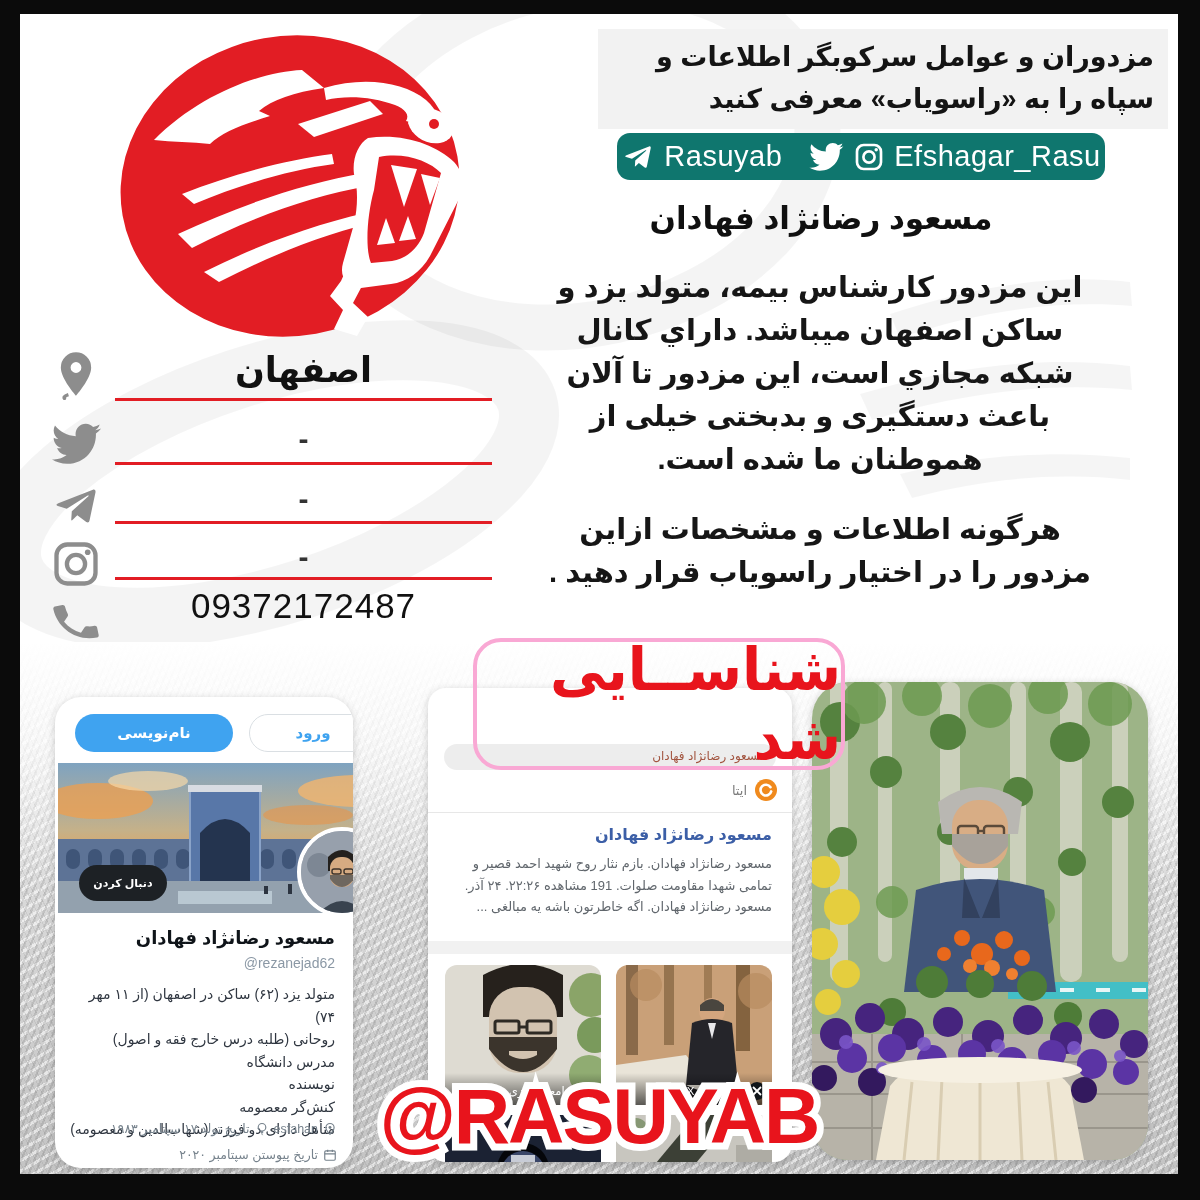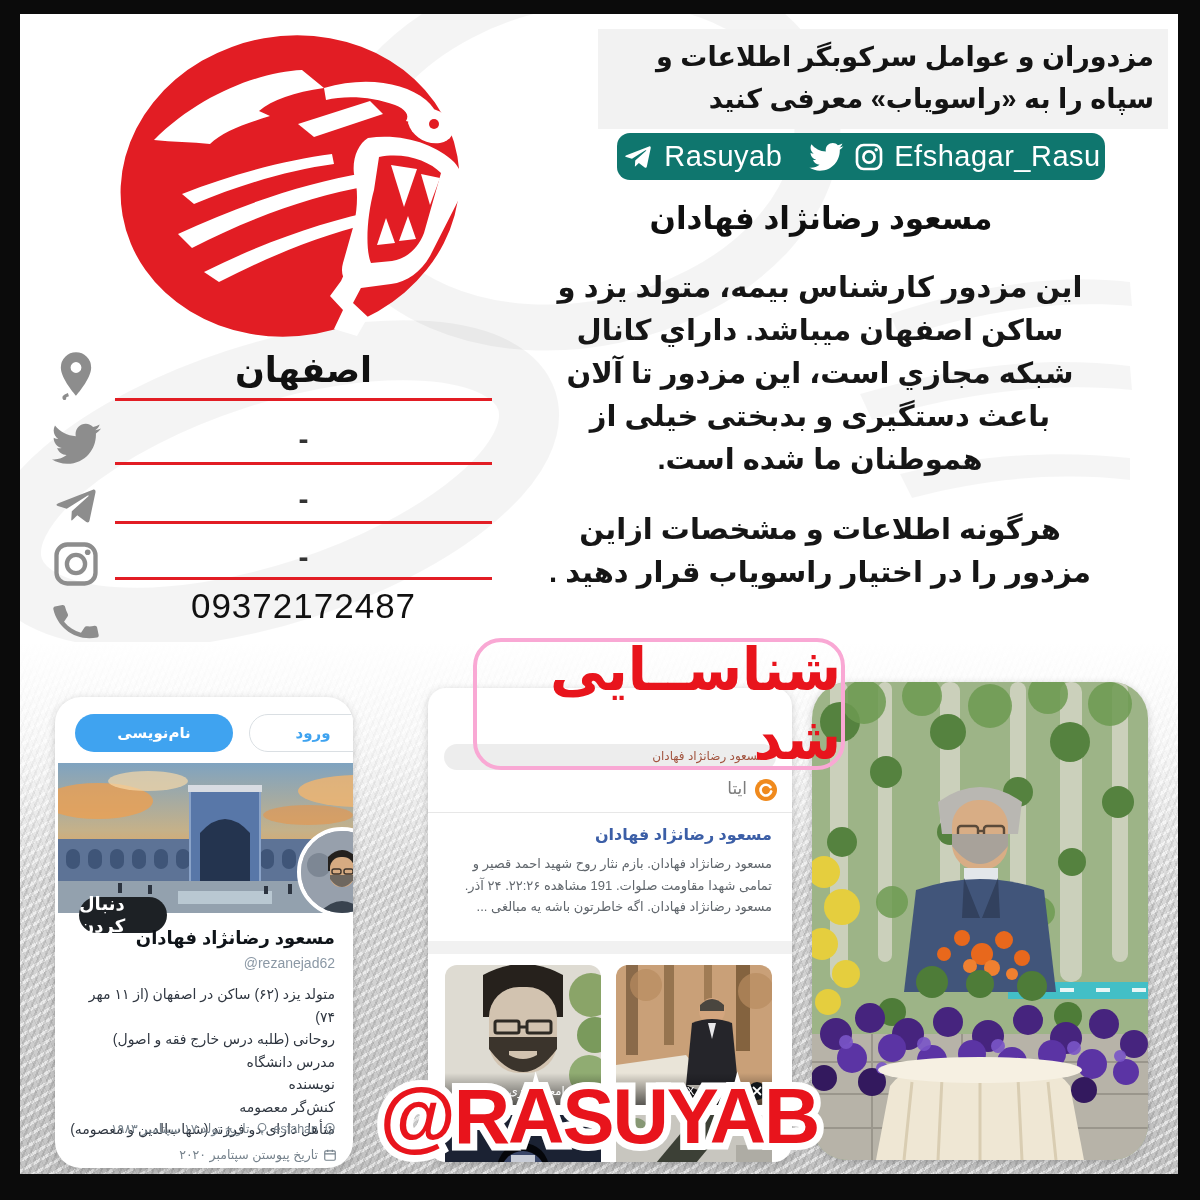--- a/index.html
+++ b/index.html
@@ -53,39 +53,39 @@
     overflow:hidden; z-index:3;}
   .tw-card{ left:35px; top:683px; width:298px; height:471px;}
   .pill{ position:absolute; border-radius:19px; display:flex; align-items:center;
     justify-content:center; font-size:15px; font-weight:700;}
   .pill-signup{ left:20px; top:17px; width:158px; height:38px; background:#3fa3f0; color:#fff;}
   .pill-login{ left:194px; top:17px; width:128px; height:38px; background:#fff;
     border:1px solid #dadfe3; color:#3fa3f0;}
   .cover{ position:absolute; left:3px; top:66px; width:334px; height:150px;}
   .avatar{ position:absolute; left:242px; top:130px; width:90px; height:90px;
     border-radius:50%; border:4px solid #fff; overflow:hidden; background:#97a0ac;}
-  .pill-follow{ left:24px; top:200px; width:88px; height:36px; border-radius:18px;
-    background:#1d2125; color:#fff; font-size:18px;}
+  .pill-follow{ left:24px; top:168px; width:88px; height:36px; border-radius:18px;
+    background:#1d2125; color:#fff; font-size:11px;}
   .tw-name{ position:absolute; right:18px; top:230px; font-size:18px; font-weight:800;
     color:#0f1419; direction:rtl;}
   .tw-handle{ position:absolute; right:18px; top:258px; font-size:14px; color:#8b98a5;}
   .tw-bio{ position:absolute; right:18px; left:14px; top:286px; font-size:14px;
     line-height:22.5px; color:#2f3640; text-align:right; direction:rtl;}
   .tw-meta{ position:absolute; right:16px; font-size:12.5px; color:#76828c; direction:rtl;
     display:flex; align-items:center; gap:5px;}
   .tw-meta svg{ flex:none; }
   .m1{ top:424px; } .m2{ top:450px; }
 
   .sr-card{ left:408px; top:674px; width:364px; height:474px; border-radius:18px;}
   .searchbar{ position:absolute; left:16px; right:16px; top:56px; height:26px;
     border-radius:13px; background:#ededed; overflow:hidden; }
   .searchbar div{ direction:rtl; font-size:12px; color:#a2543f; padding:5px 12px 0 0;
     white-space:nowrap;}
   .approw{ position:absolute; right:14px; top:90px; display:flex; direction:rtl;
-    gap:7px; font-size:17px; color:#7c7c7c;}
+    align-items:center; gap:7px; font-size:13px; color:#7c7c7c;}
   .sr-divider{ position:absolute; left:0; right:0; top:124px; height:1px; background:#e7e7e7;}
   .sr-title{ position:absolute; right:20px; top:137px; font-size:16px; font-weight:700;
     color:#3c5fa7; direction:rtl;}
   .sr-snippet{ position:absolute; right:20px; left:18px; top:165px; font-size:13px;
     line-height:21.5px; color:#60666c; text-align:right; direction:rtl;}
   .sr-band{ position:absolute; left:0; right:0; top:253px; height:13px; background:#f1f1f1;}
   .thumb{ position:absolute; width:156px; height:140px; border-radius:12px; overflow:hidden;}
   .t1{ left:17px; top:277px;} .t2{ left:188px; top:277px;}
   .t3{ left:17px; top:427px; height:60px;} .t4{ left:188px; top:427px; height:60px;}
   .cap{ position:absolute; left:0; right:0; bottom:0; height:32px;

